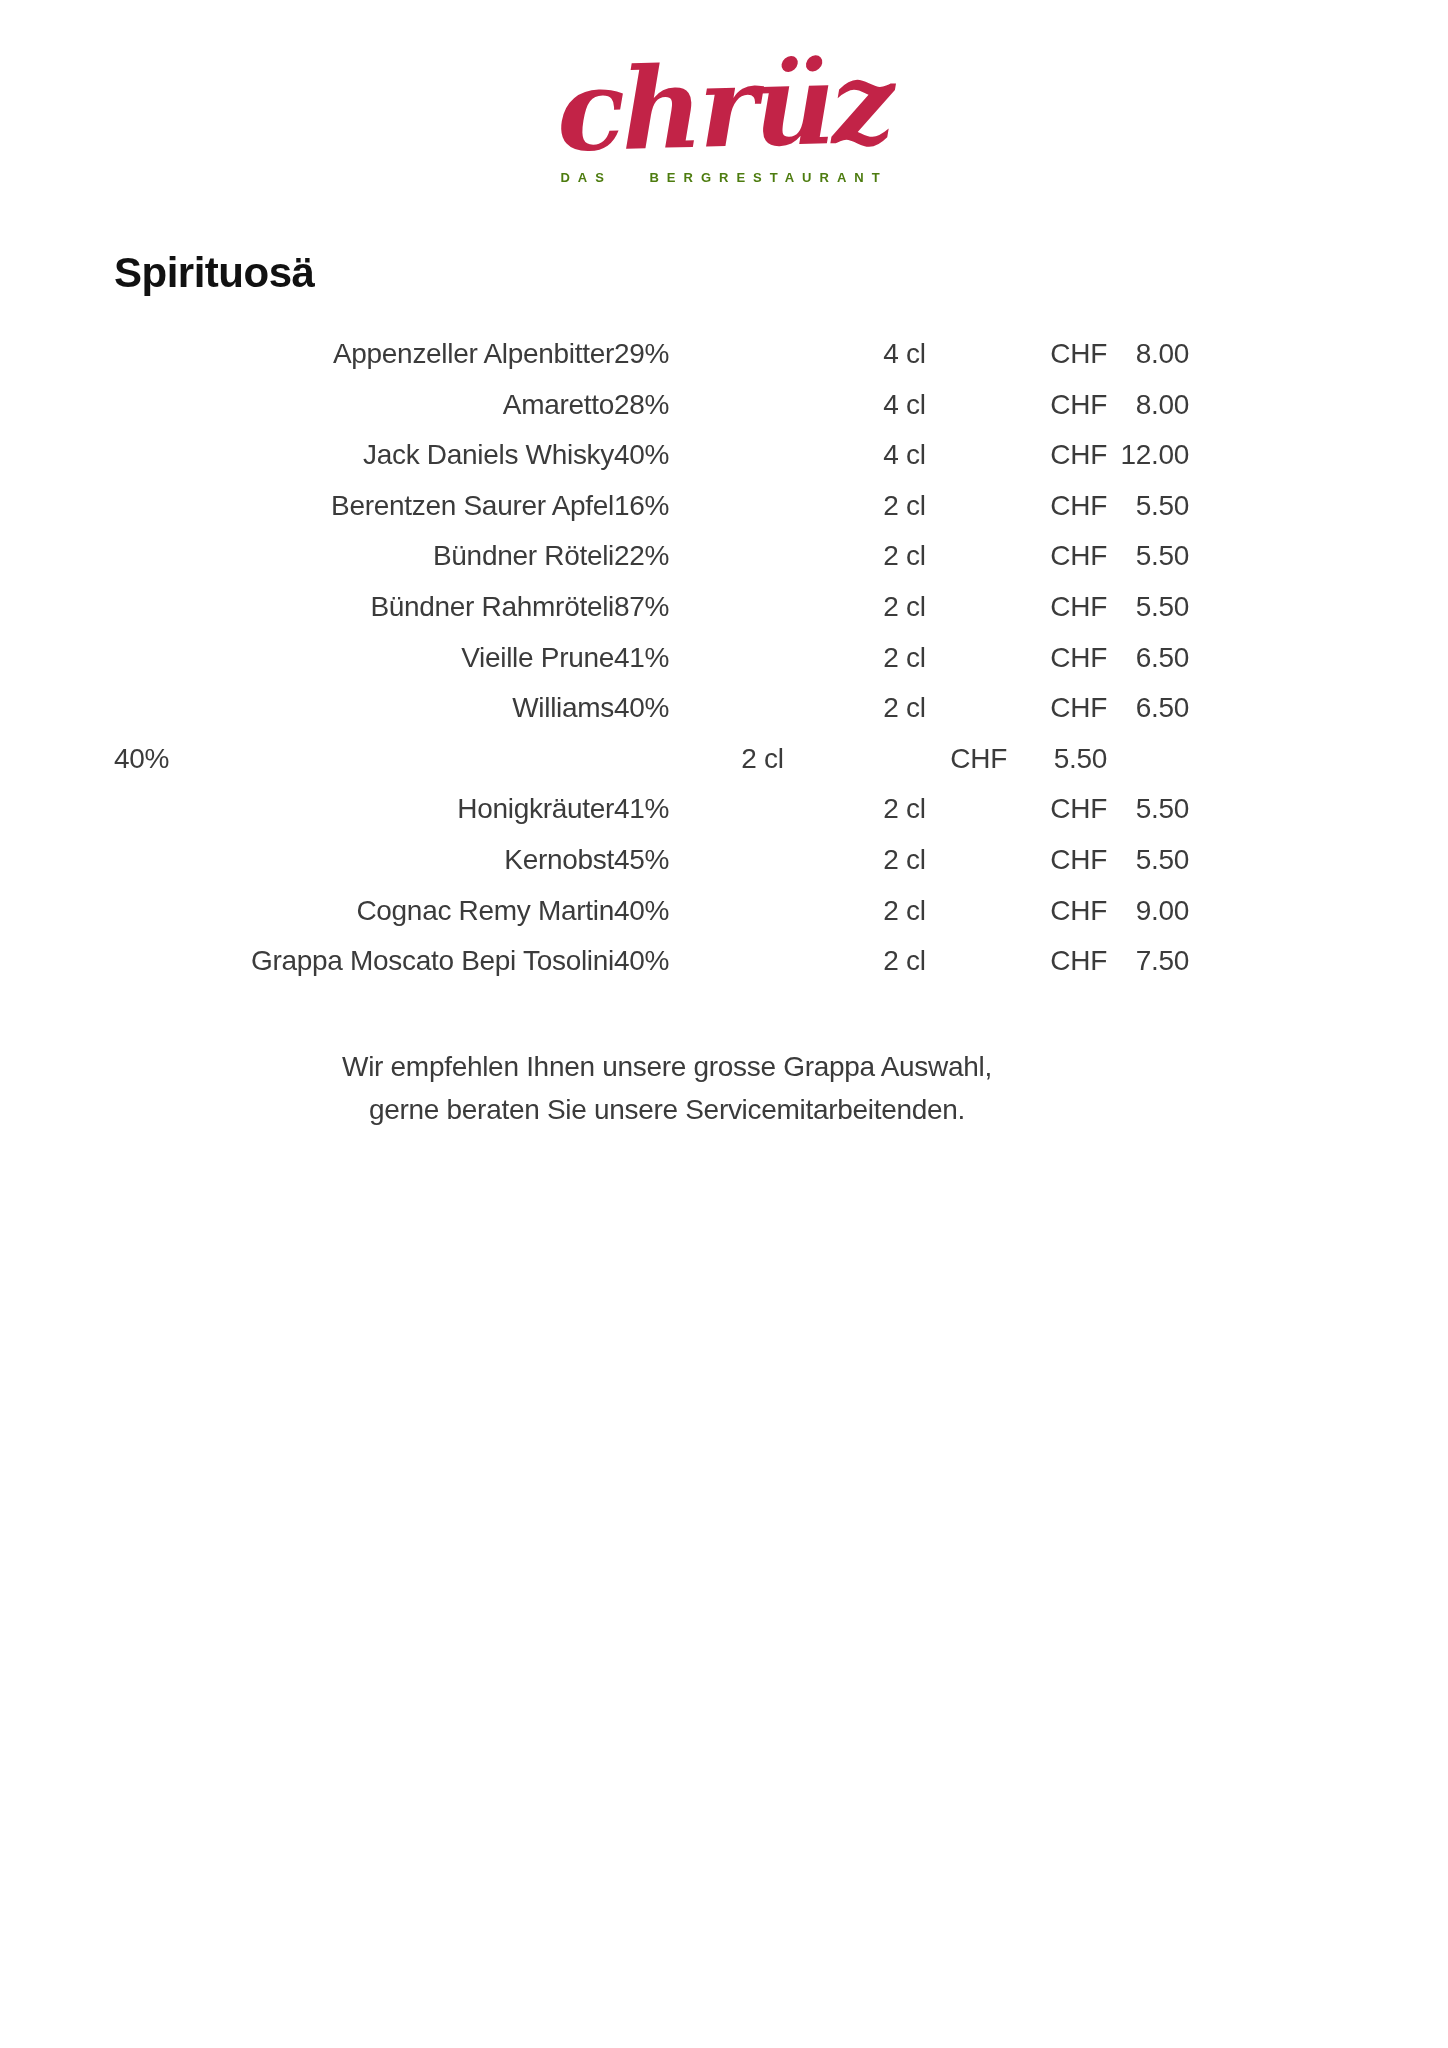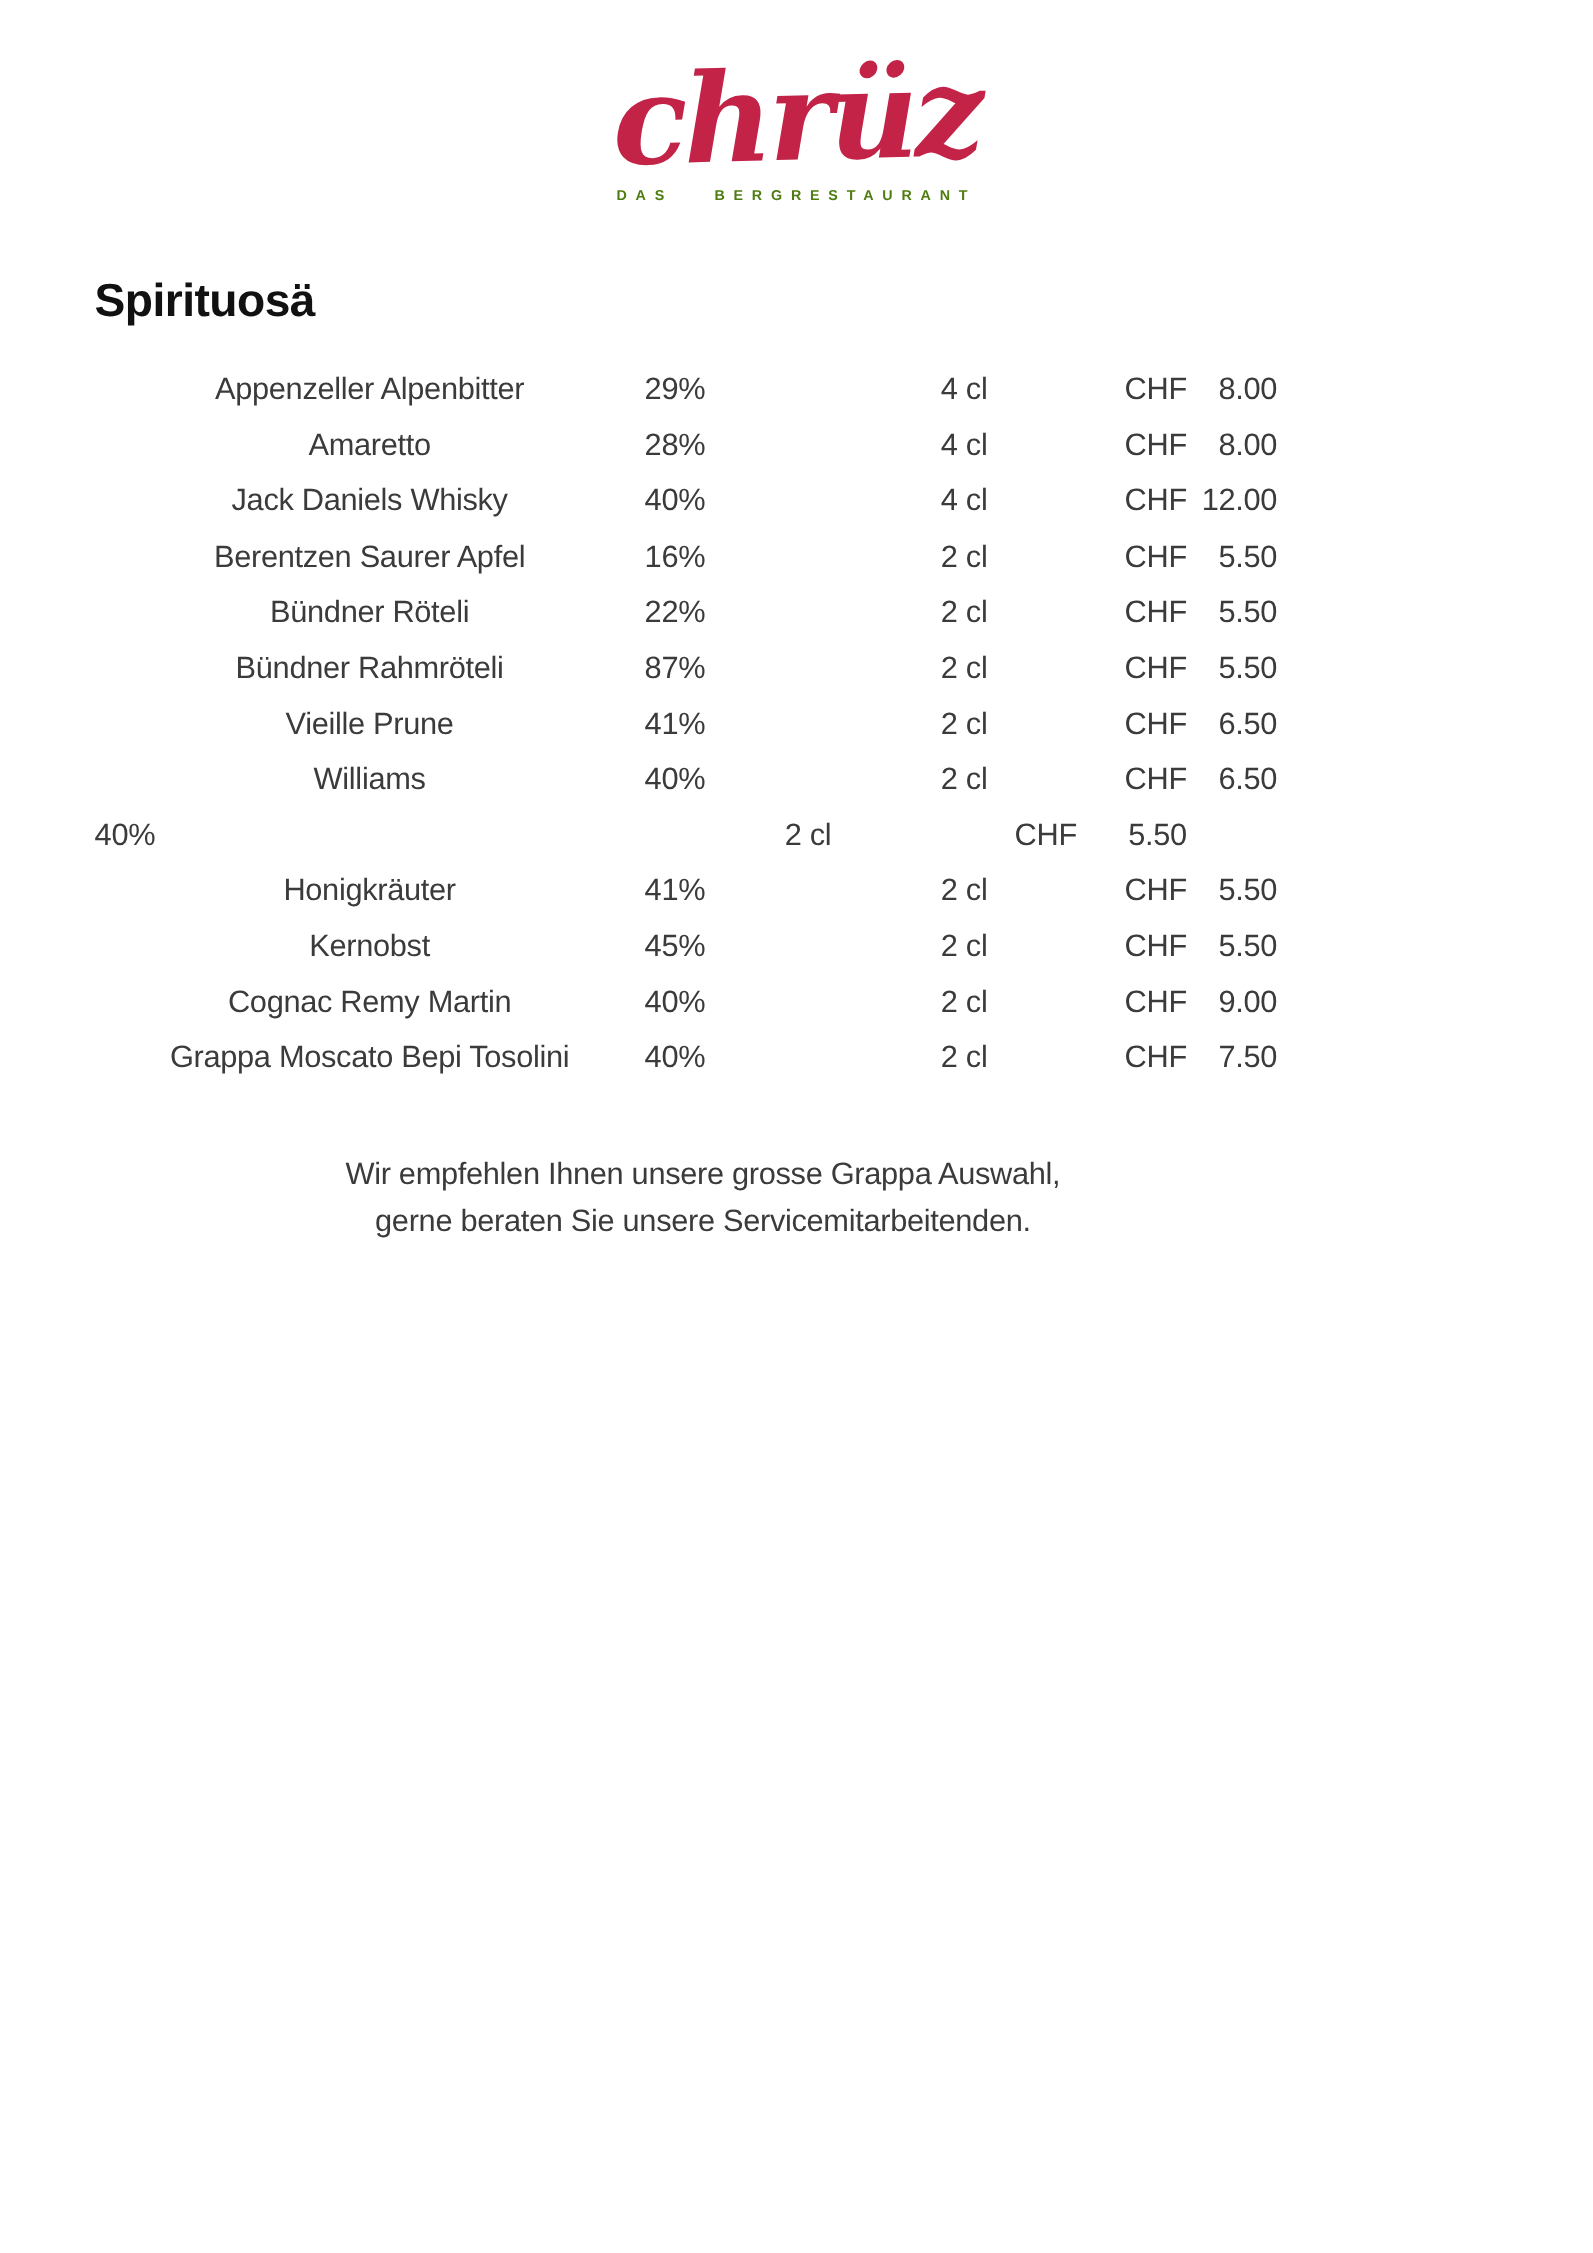--- a/index.html
+++ b/index.html
@@ -31,21 +31,21 @@
     margin-top: 4px;
     font-size: 13px;
     font-weight: bold;
     letter-spacing: 8px;
     word-spacing: 26px;
     color: #4d7c0f;
     text-transform: uppercase;
   }
 
   
-  .content { padding-left: 86px; width: 1075px; }
+  .content { padding-left: 114px; width: 1075px; }
   .section-title {
     margin: 64px 0 0 0;
     font-size: 42px;
     line-height: 48px;
     font-weight: bold;
     color: #111111;
     letter-spacing: -0.5px;
   }
 
   .menu-table { margin-top: 32px; }
@@ -53,21 +53,21 @@
     display: grid;
     grid-template-columns: 500px 109px 79px 205px 100px 82px;
     align-items: baseline;
   }
   .menu-row > div {
     font-size: 28px;
     line-height: 50.6px;
     letter-spacing: -0.3px;
     white-space: nowrap;
   }
-  .cell-name   { text-align: center; }
+  .cell-name   { text-align: right; }
   .cell-abv    { }
   .cell-spacer { }
   .cell-vol    { text-align: center; }
   .cell-cur    { text-align: right; }
   .cell-price  { text-align: right; }
 
   
   .note {
     margin-top: 58px;
     width: 1448px;

